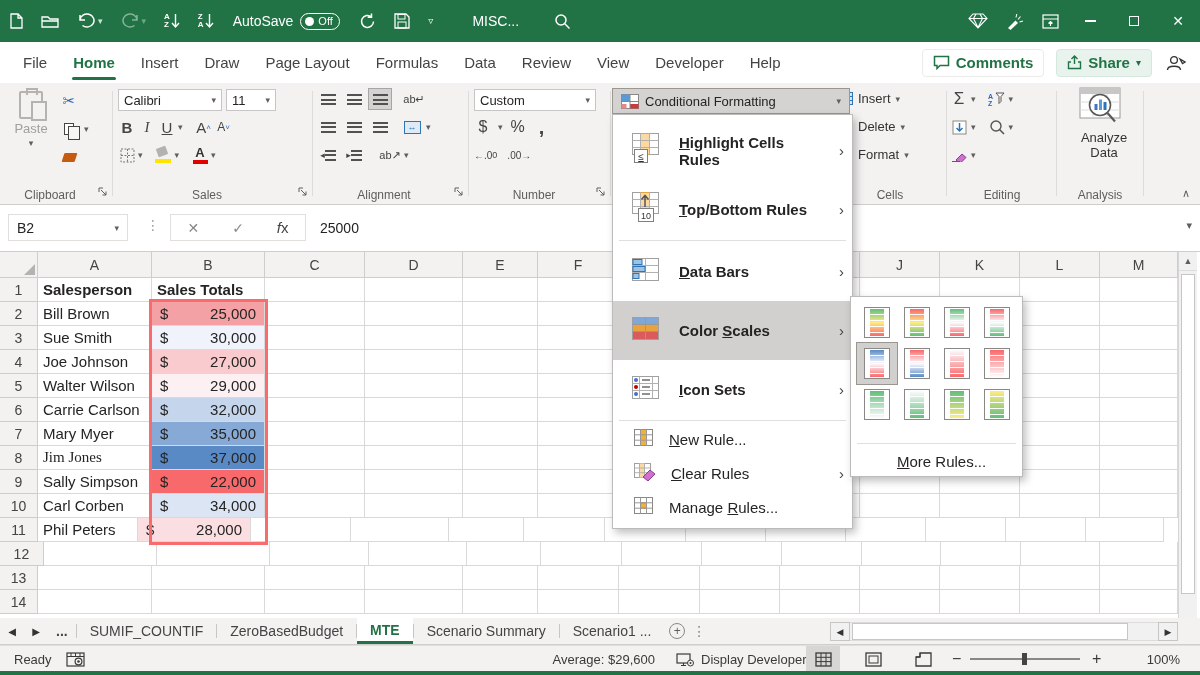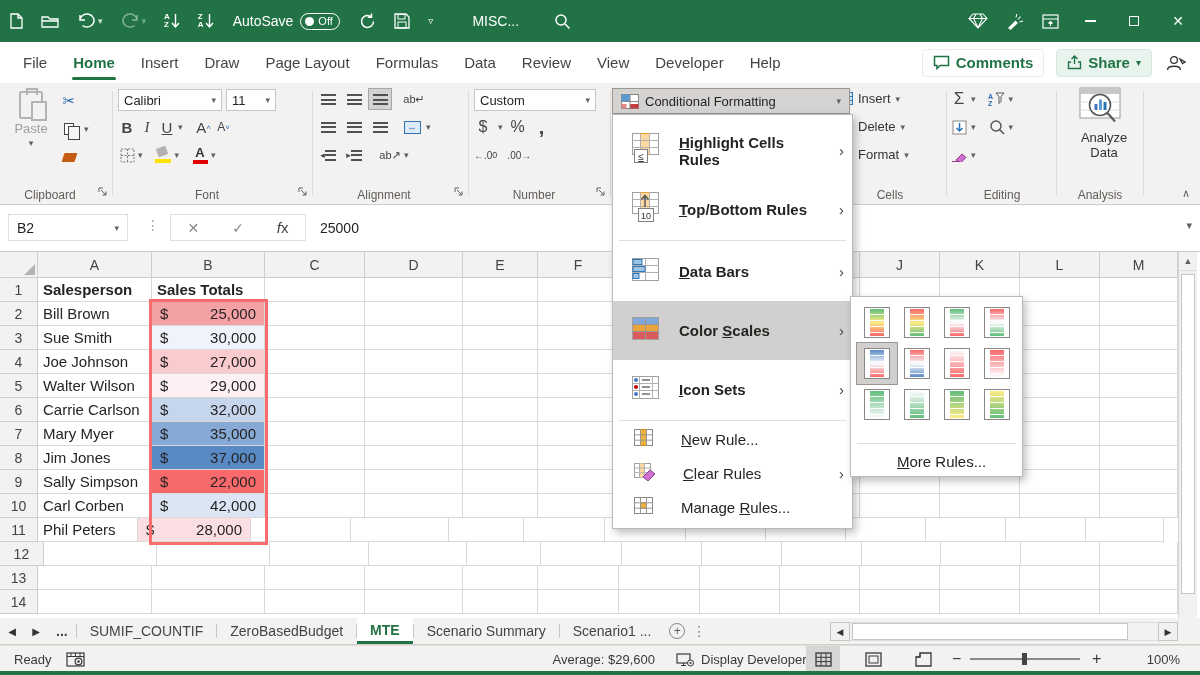--- a/index.html
+++ b/index.html
@@ -104,21 +104,21 @@
 
   
   #cf-menu{position:absolute;left:612px;top:114px;width:241px;height:415px;background:#fff;border:1px solid #bdbbb9;
            box-shadow:3px 4px 8px rgba(0,0,0,.25);z-index:40;padding-top:6px;}
   .cf-big{height:59px;display:flex;align-items:center;padding:0 8px 0 16px;gap:16px;}
   .cf-big.hl{background:#d2d0ce;}
   .cf-big .lbl{font-weight:bold;font-size:15px;flex:1;}
   .cf-sub{color:#444;font-size:15px;}
   .menu-sep{height:1px;background:#e1dfdd;margin:1px 6px;}
   .cf-cmd{height:34px;display:flex;align-items:center;padding:0 8px 0 20px;gap:14px;font-size:15px;}
-  .cf-cmd .lbl{flex:1;margin-left:12px;}
+  .cf-cmd .lbl{flex:1;}
 
   
   #cs-flyout{position:absolute;left:850px;top:296px;width:173px;height:181px;background:#fff;border:1px solid #bdbbb9;
              box-shadow:3px 4px 8px rgba(0,0,0,.25);z-index:41;padding:5px 0 0 6px;}
   #cs-grid{display:grid;grid-template-columns:repeat(4,40px);grid-auto-rows:41px;}
   .cs-cell{display:flex;align-items:center;justify-content:center;}
   .cs-cell.sel{background:#d2d0ce;outline:1px solid #99978f;}
   .cs-thumb{width:26px;height:31px;border:1px solid #8a8886;background:#fff;position:relative;}
   .cs-band{position:absolute;left:5px;right:5px;top:1px;bottom:1px;}
   .cs-band::after{content:"";position:absolute;inset:0;
@@ -368,21 +368,21 @@
             <span class="bar"></span>
           </span>
         <span class="dda">▾</span>
         <span style="width:8px;"></span>
         <span class="ric fontcolor-ic">
             <span class="A">A</span>
             <span class="bar"></span>
           </span>
         <span class="dda">▾</span>
       </div>
-      <div class="grp-label">Font</div>
+      <div class="grp-label">Sales</div>
       <span class="launcher"><svg width="10" height="10">
             <path d="M1 1 h4 M1 1 v4 M3 3 l5 5 M8 4.5 v3.5 h-3.5" fill="none" stroke="#605e5c"></path>
           </svg></span>
     </div>
 
     <div class="grp" style="left:316px;width:150px;">
       <div class="rrow" style="top:5px;gap:2px;">
         <span class="alignbtn">
             <span class="bars"></span>
           </span>
@@ -719,21 +719,21 @@
         <div class="g-cell" style="width: 81px;"></div>
         <div class="g-cell" style="width: 80px;"></div>
         <div class="g-cell" style="width: 80px;"></div>
         <div class="g-cell" style="width: 80px;"></div>
         <div class="g-cell" style="width: 80px;"></div>
         <div class="g-cell" style="width: 80px;"></div>
         <div class="g-cell" style="width: 78px;"></div>
       </div>
       <div class="g-row">
         <div class="g-cell g-hdr g-rownum" style="width: 38px;">8</div>
-        <div class="g-cell cell-a" style="width: 114px;">Jim Jones</div>
+        <div class="g-cell cell-a" style="width: 114px; font-family: Liberation Serif, serif;">Jim Jones</div>
         <div class="g-cell cell-b" style="width: 113px; background: rgb(90, 138, 198);">
           <span>$</span>
           <span>37,000</span>
         </div>
         <div class="g-cell" style="width: 100px;"></div>
         <div class="g-cell" style="width: 98px;"></div>
         <div class="g-cell" style="width: 75px;"></div>
         <div class="g-cell" style="width: 81px;"></div>
         <div class="g-cell" style="width: 81px;"></div>
         <div class="g-cell" style="width: 80px;"></div>
@@ -760,21 +760,21 @@
         <div class="g-cell" style="width: 80px;"></div>
         <div class="g-cell" style="width: 80px;"></div>
         <div class="g-cell" style="width: 80px;"></div>
         <div class="g-cell" style="width: 78px;"></div>
       </div>
       <div class="g-row">
         <div class="g-cell g-hdr g-rownum" style="width: 38px;">10</div>
         <div class="g-cell cell-a" style="width: 114px;">Carl Corben</div>
         <div class="g-cell cell-b" style="width: 113px; background: rgb(219, 229, 244);">
           <span>$</span>
-          <span>42,000</span>
+          <span>34,000</span>
         </div>
         <div class="g-cell" style="width: 100px;"></div>
         <div class="g-cell" style="width: 98px;"></div>
         <div class="g-cell" style="width: 75px;"></div>
         <div class="g-cell" style="width: 81px;"></div>
         <div class="g-cell" style="width: 81px;"></div>
         <div class="g-cell" style="width: 80px;"></div>
         <div class="g-cell" style="width: 80px;"></div>
         <div class="g-cell" style="width: 80px;"></div>
         <div class="g-cell" style="width: 80px;"></div>

